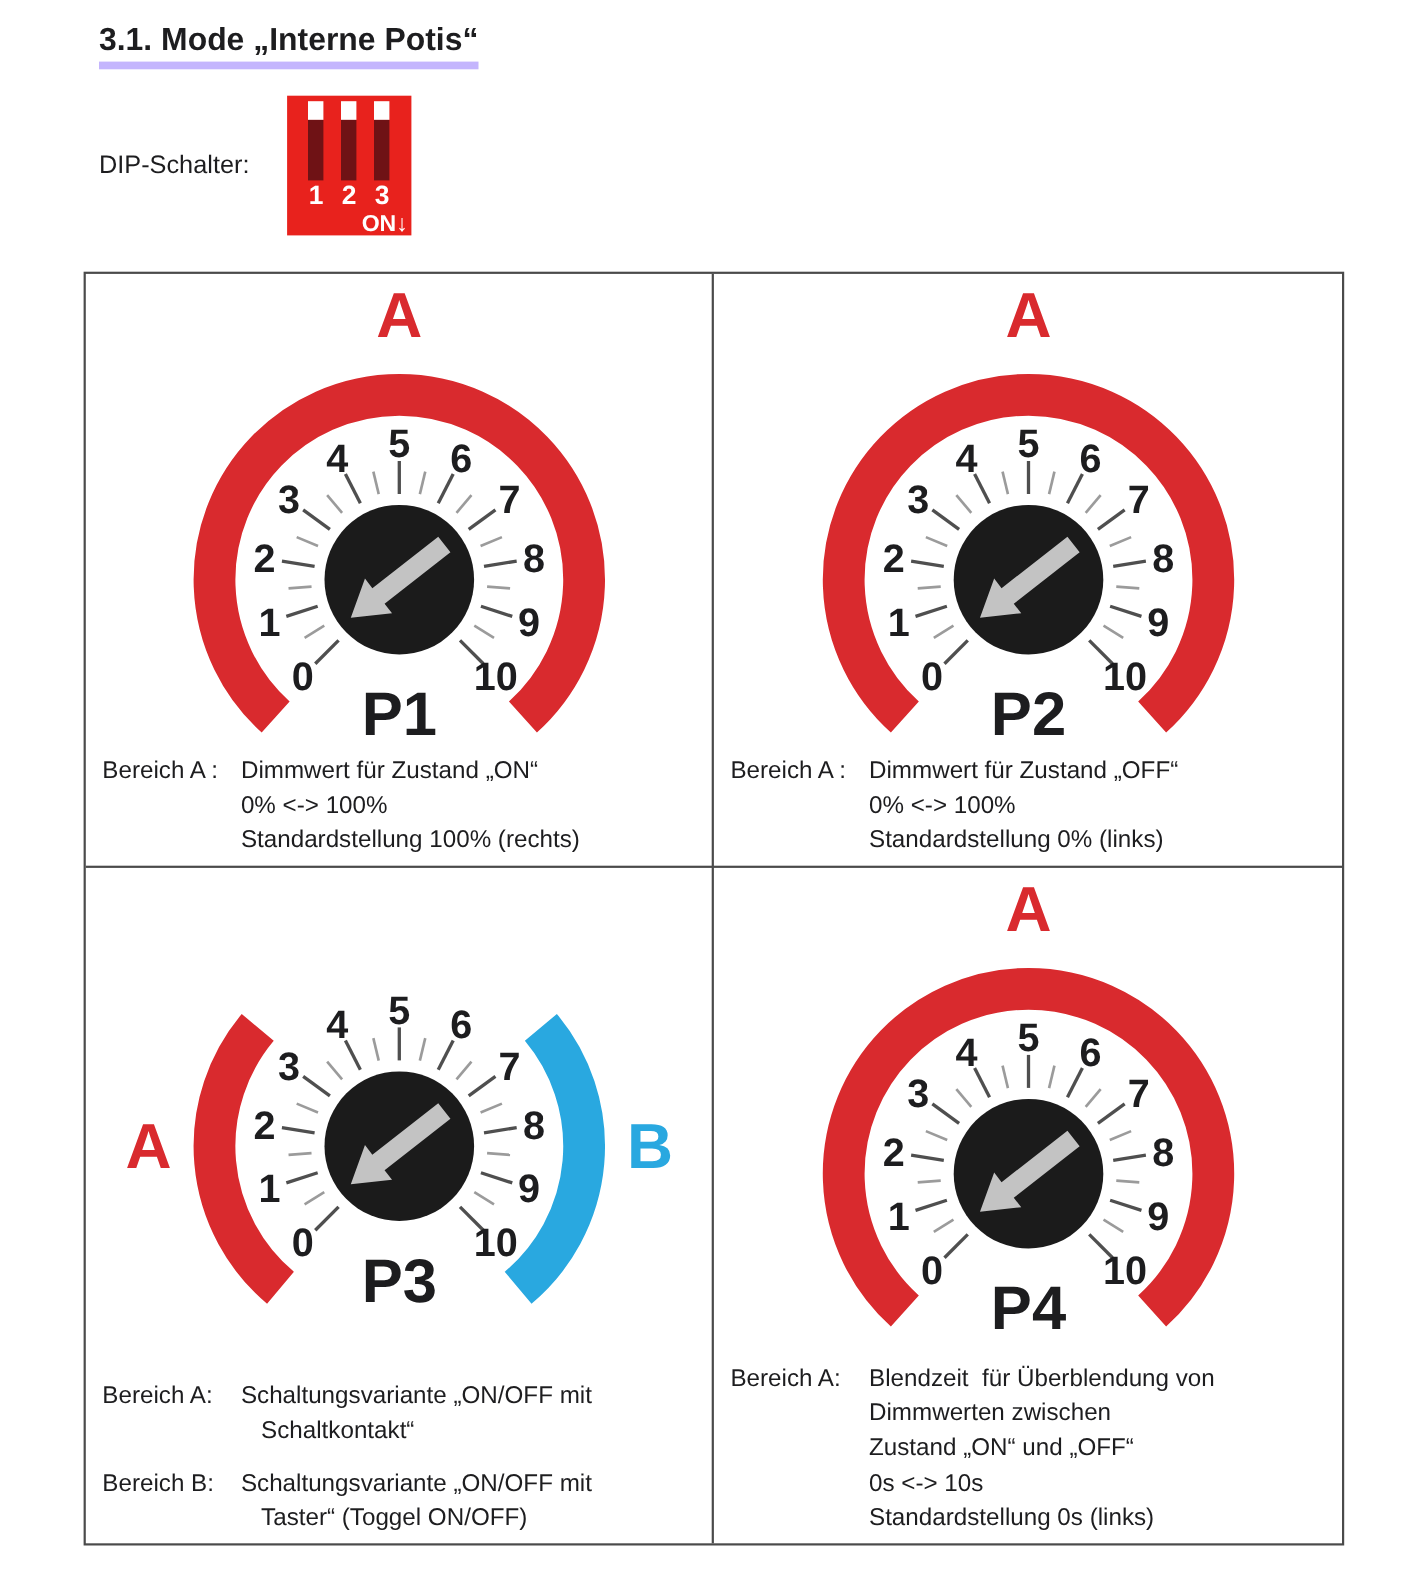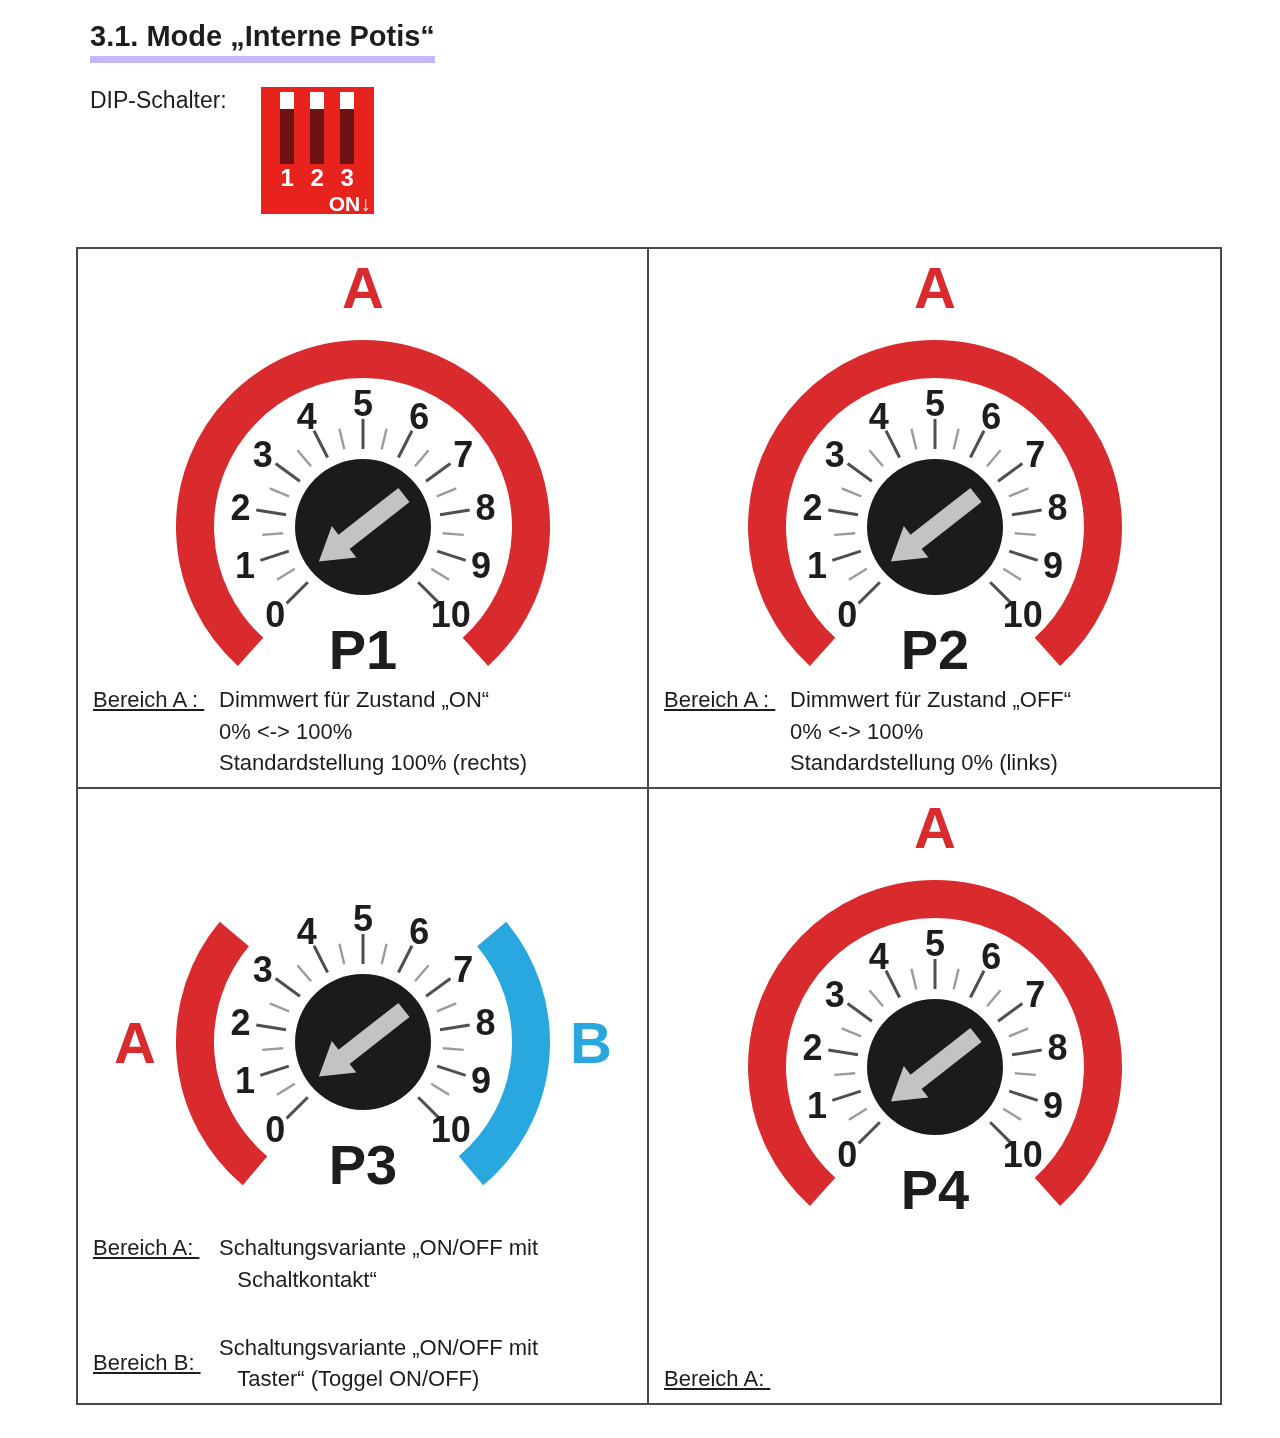--- a/index.html
+++ b/index.html
@@ -12,21 +12,21 @@
 
   .title {
     display:inline-block;
     margin:20px 0 0 90px;
     font-size:29px; font-weight:bold;
     border-bottom:7px solid #c4b5fd;
     padding-bottom:3px;
     white-space:pre;
   }
 
-  .dip-row { display:flex; align-items:flex-start; margin:24px 0 0 90px; }
+  .dip-row { display:flex; align-items:center; margin:24px 0 0 90px; }
   .dip-label { font-size:23px; margin-right:34px; padding-bottom:2px; }
   .dip-switch { width:113px; height:127px; background:var(--dip-bg,#e8221d); padding-top:5px; position:relative; }
   .dip-slots { display:flex; justify-content:center; gap:16px; }
   .dip-slot { width:14px; height:72px; display:flex; flex-direction:column; }
   .slot-top { height:17px; background:#ffffff; }
   .slot-body { flex:1; background:var(--dip-slot,#6f1215); }
   .dip-numbers { display:flex; justify-content:center; gap:16px; margin-top:1px; }
   .dip-numbers span { width:14px; text-align:center; color:#fff; font-weight:bold; font-size:24px; line-height:1.05; }
   .dip-on { position:absolute; right:3px; bottom:0px; color:#fff; font-weight:bold; font-size:21px; line-height:1; white-space:nowrap; }
 
@@ -45,22 +45,22 @@
   .cell.c2 svg { margin-top:78px; }
   .cell svg text { font-family:"Liberation Sans", sans-serif; }
 
   .desc {
     margin-top:auto;
     padding:0 6px 8px 15px;
     font-size:22px; line-height:1.44;
     white-space:pre-wrap;
   }
   .desc .block { display:flex; }
-  .desc .block + .block { margin-top:36px;align-items:center; }
-  .desc .lbl { flex:0 0 auto; min-width:126px;text-decoration:underline; }
+  .desc .block + .block { margin-top:16px; }
+  .desc .lbl { flex:0 0 auto; min-width:126px; }
 </style>
 </head>
 <body>
 
 <div class="page">
 
   <div class="title">3.1. Mode „Interne Potis“</div>
 
   <div class="dip-row">
     <div class="dip-label">DIP-Schalter:</div>
@@ -250,17 +250,17 @@
           <text x="280.0" y="146.0" fill="#1d1d1f" font-size="36" font-weight="bold" text-anchor="middle" dominant-baseline="central">5</text>
           <text x="336.3" y="159.5" fill="#1d1d1f" font-size="36" font-weight="bold" text-anchor="middle" dominant-baseline="central">6</text>
           <text x="380.3" y="197.1" fill="#1d1d1f" font-size="36" font-weight="bold" text-anchor="middle" dominant-baseline="central">7</text>
           <text x="402.5" y="250.6" fill="#1d1d1f" font-size="36" font-weight="bold" text-anchor="middle" dominant-baseline="central">8</text>
           <text x="397.9" y="308.3" fill="#1d1d1f" font-size="36" font-weight="bold" text-anchor="middle" dominant-baseline="central">9</text>
           <text x="367.7" y="357.7" fill="#1d1d1f" font-size="36" font-weight="bold" text-anchor="middle" dominant-baseline="central">10</text>
           <circle cx="280" cy="270" r="68" fill="#1b1b1b"></circle>
           <polygon points="315.4,230.9 255.5,277.7 248.8,269.0 235.9,304.5 273.4,300.5 266.6,291.9 326.5,245.1" fill="#c3c3c3"></polygon>
           <text x="280" y="392" fill="#1d1d1f" font-size="56" font-weight="bold" text-anchor="middle" dominant-baseline="central">P4</text>
         </svg>
-      <div class="desc"><div class="block"><span class="lbl">Bereich A: </span></div></div>
+      <div class="desc"><div class="block"><span class="lbl">Bereich A: </span><span class="lines">Blendzeit  für Überblendung von<br>Dimmwerten zwischen<br>Zustand „ON“ und „OFF“<br>0s &lt;-&gt; 10s<br>Standardstellung 0s (links)</span></div></div>
     </div>
   </div>
 
 </div>
 
 </body></html>

